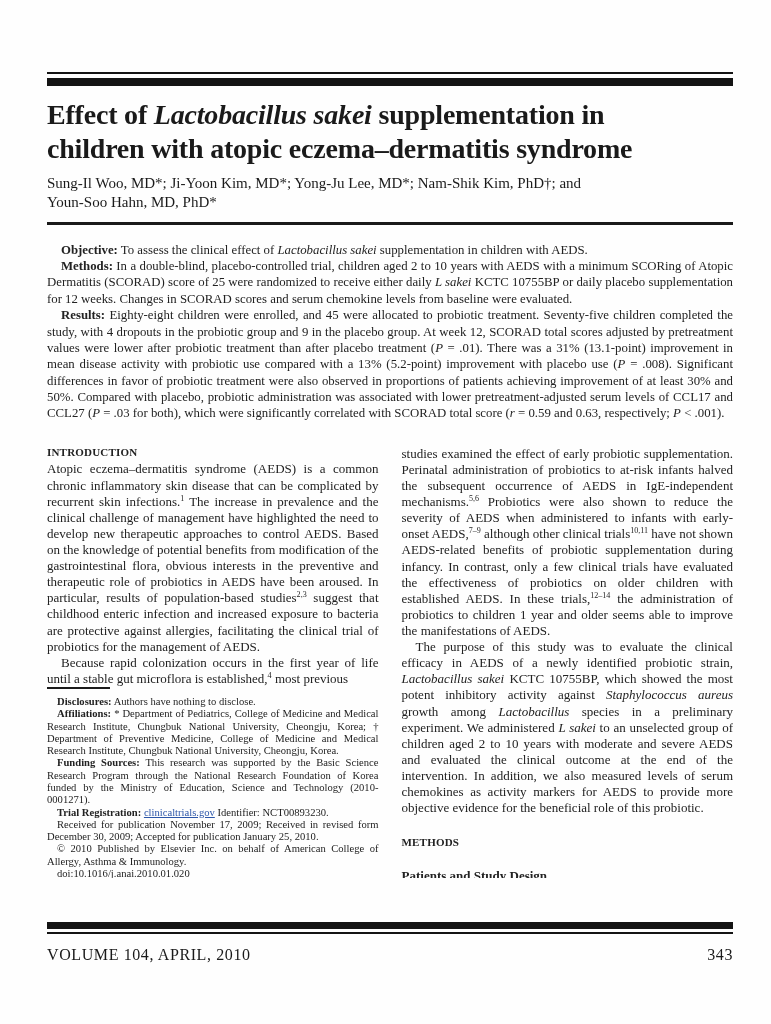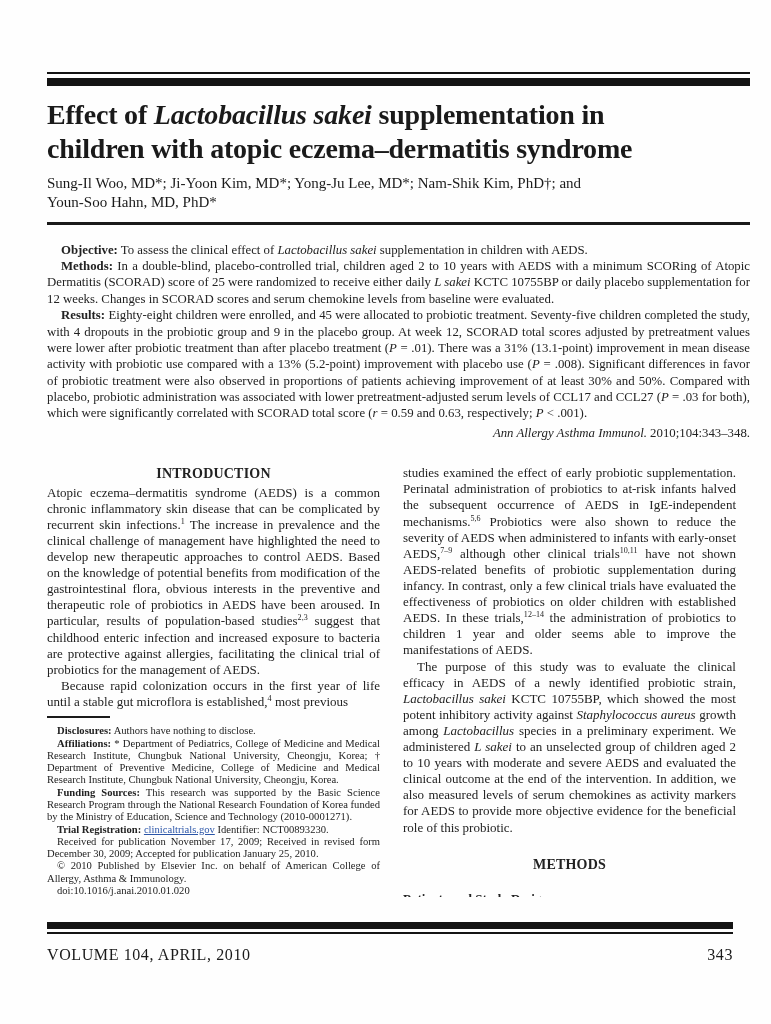--- a/index.html
+++ b/index.html
@@ -4,21 +4,21 @@
 <style>
   html, body { margin:0; padding:0; background:#f2f2f0; }
   .page {
     position:relative;
     width:771px; height:1024px;
     margin:0 auto;
     background:#fefefe;
     color:#222;
     font-family:"Liberation Serif","DejaVu Serif",serif;
     box-sizing:border-box;
-    padding:0 21px 0 47px;
+    padding:0 38px 0 47px;
     overflow:hidden;
   }
   
   .top-rules { padding-top:72px; }
   .rule-thin  { height:2px; background:#141414; }
   .rule-gap   { height:4px; }
   .rule-thick { height:8px; background:#141414; }
 
   h1.title {
     margin:12px 0 0 0;
@@ -54,24 +54,24 @@
     overflow:hidden;
   }
   .col {
     width:333px;
     font-size:13px;
     line-height:1.24;
     text-align:justify;
   }
   .col-left { display:flex; flex-direction:column; }
   h2.sect {
-    font-size:14px;
+    font-size:11px;
     font-weight:bold;
     margin:0 0 2px 0;
-    text-align:center;
+    text-align:left;
     letter-spacing:0.2px;
   }
   h2.sect.methods { margin-top:20px; }
   h3.subsect {
     font-size:13px;
     font-weight:bold;
     margin:18px 0 1px 0;
     text-align:left;
   }
   .col p { margin:0; }
@@ -123,21 +123,20 @@
     <div>Sung-Il Woo, MD*; Ji-Yoon Kim, MD*; Yong-Ju Lee, MD*; Nam-Shik Kim, PhD†; and</div>
     <div>Youn-Soo Hahn, MD, PhD*</div>
   </div>
 
   <div class="mid-rule"></div>
 
   <div class="abstract">
     <p><span class="lbl">Objective:</span> <span>To assess the clinical effect of <i>Lactobacillus sakei</i> supplementation in children with AEDS.</span></p>
     <p><span class="lbl">Methods:</span> <span>In a double-blind, placebo-controlled trial, children aged 2 to 10 years with AEDS with a minimum SCORing of Atopic Dermatitis (SCORAD) score of 25 were randomized to receive either daily <i>L sakei</i> KCTC 10755BP or daily placebo supplementation for 12 weeks. Changes in SCORAD scores and serum chemokine levels from baseline were evaluated.</span></p>
     <p><span class="lbl">Results:</span> <span>Eighty-eight children were enrolled, and 45 were allocated to probiotic treatment. Seventy-five children completed the study, with 4 dropouts in the probiotic group and 9 in the placebo group. At week 12, SCORAD total scores adjusted by pretreatment values were lower after probiotic treatment than after placebo treatment (<i>P</i> = .01). There was a 31% (13.1-point) improvement in mean disease activity with probiotic use compared with a 13% (5.2-point) improvement with placebo use (<i>P</i> = .008). Significant differences in favor of probiotic treatment were also observed in proportions of patients achieving improvement of at least 30% and 50%. Compared with placebo, probiotic administration was associated with lower pretreatment-adjusted serum levels of CCL17 and CCL27 (<i>P</i> = .03 for both), which were significantly correlated with SCORAD total score (<i>r</i> = 0.59 and 0.63, respectively; <i>P</i> &lt; .001).</span></p>
-    <p class="citation"><i>Ann Allergy Asthma Immunol.</i> 2010;104:343–348.</p>
   </div>
 
   <div class="columns">
 
     <div class="col col-left">
       <h2 class="sect">INTRODUCTION</h2>
       <p class="noindent">Atopic eczema–dermatitis syndrome (AEDS) is a common chronic inflammatory skin disease that can be complicated by recurrent skin infections.<sup>1</sup> The increase in prevalence and the clinical challenge of management have highlighted the need to develop new therapeutic approaches to control AEDS. Based on the knowledge of potential benefits from modification of the gastrointestinal flora, obvious interests in the preventive and therapeutic role of probiotics in AEDS have been aroused. In particular, results of population-based studies<sup>2,3</sup> suggest that childhood enteric infection and increased exposure to bacteria are protective against allergies, facilitating the clinical trial of probiotics for the management of AEDS.</p>
       <p class="indent">Because rapid colonization occurs in the first year of life until a stable gut microflora is established,<sup>4</sup> most previous</p>
 
       <div class="footnotes">

